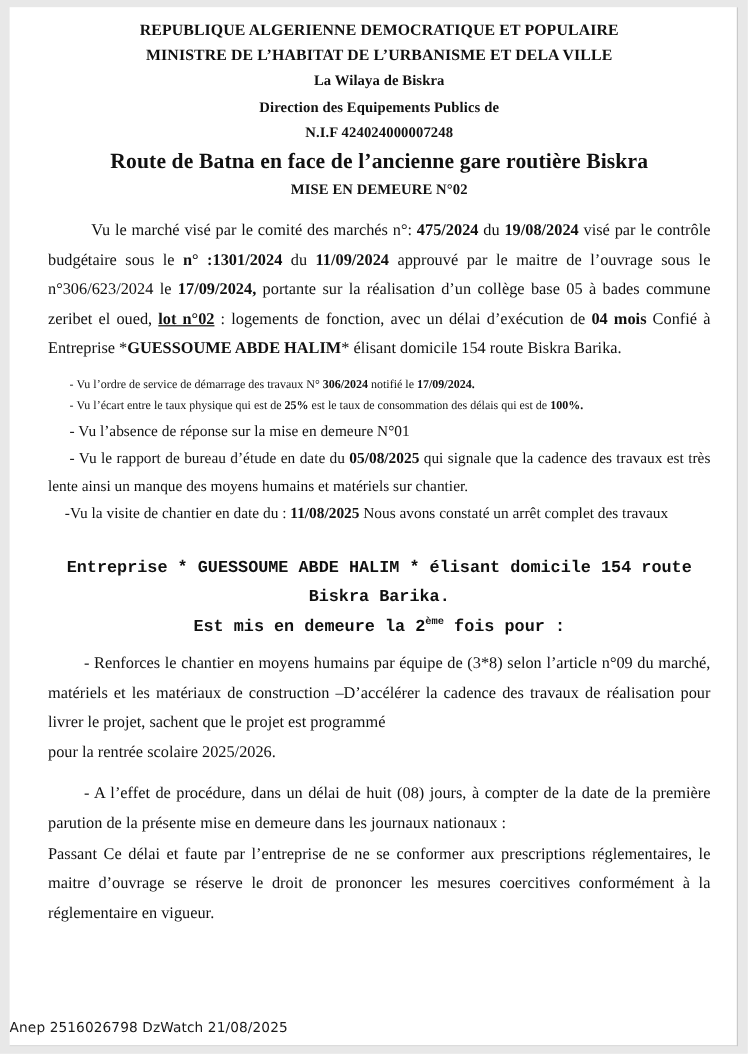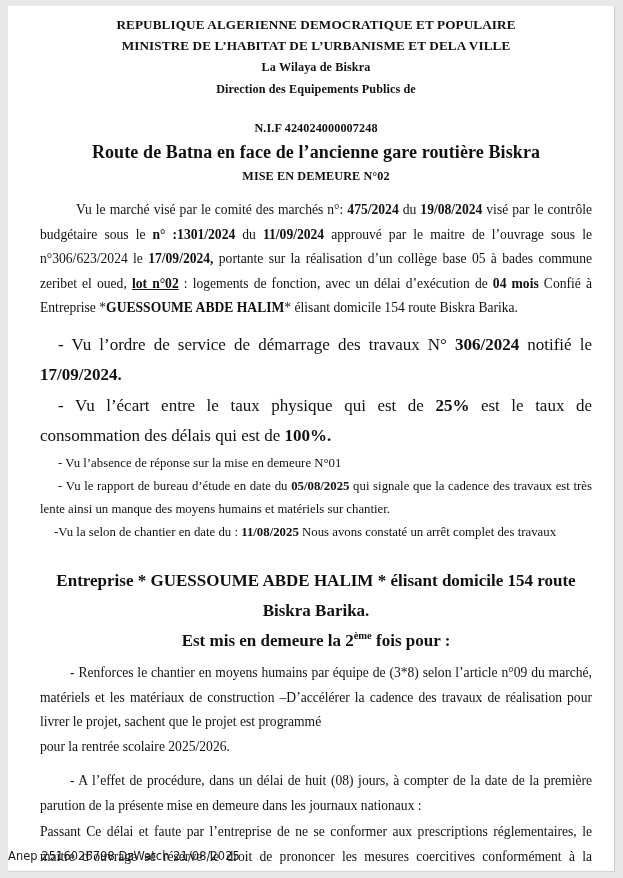--- a/index.html
+++ b/index.html
@@ -40,55 +40,56 @@
   .hdr-line {
     display: block;
     text-align: center;
     font-weight: bold;
     letter-spacing: 0.1px;
   }
   .hdr-1 { font-size: 13.2px; margin-top: 6px; }
   .hdr-2 { font-size: 13.2px; margin-top: 8px; }
   .hdr-3 { font-size: 12.2px; margin-top: 9px; }
   .hdr-4 { font-size: 12.2px; margin-top: 9px; }
-  .hdr-5 { font-size: 12.2px; margin-top: 27px; }
+  .hdr-5 { font-size: 12.2px; margin-top: 9px; }
   .hdr-6 { font-size: 18px; margin-top: 9px; }
   .hdr-7 { font-size: 12.2px; margin-top: 9px; }
 
   
   .para {
     font-size: 13.6px;
     line-height: 1.80;
     text-align: justify;
     text-justify: inter-word;
     margin: 0;
   }
   .para-first {
     margin-top: 16px;
     text-indent: 36px;
   }
   .vu-list {
     margin-top: 9px;
   }
   .vu-item {
-    font-size: 17px;
+    font-size: 10px;
     line-height: 1.80;
     text-align: justify;
     text-justify: inter-word;
     margin: 0;
     text-indent: 18px;
   }
   .vu-item.tight { text-indent: 14px; }
   .vu-item.small { font-size: 12.8px; }
 
   .center-bold {
     text-align: center;
     font-weight: bold;
-    font-size: 17px;
+    font-size: 14px;
     line-height: 1.75;
+    font-family: Liberation Mono, monospace;
   }
   .center-bold.first { margin-top: 22px; }
 
   .smallcaps {
     font-variant: small-caps;
     font-weight: bold;
   }
   .u-bold { font-weight: bold; text-decoration: underline; }
   b, .b { font-weight: bold; }
   sup { font-size: 0.62em; vertical-align: super; font-weight: bold; }
@@ -135,21 +136,21 @@
     <div class="vu-list">
 
       <p class="vu-item"><span>- Vu l’ordre de service de démarrage des travaux N° </span><b>306/2024</b><span> notifié le </span><b>17/09/2024.</b></p>
 
       <p class="vu-item"><span>- Vu l’écart entre le taux physique qui est de </span><b>25%</b><span> est le taux de consommation des délais qui est de </span><b>100%.</b></p>
 
       <p class="vu-item small"><span>- Vu l’absence de réponse sur la mise en demeure N°01</span></p>
 
       <p class="vu-item small"><span>- Vu le rapport de bureau d’étude en date du </span><b>05/08/2025</b><span> qui signale que la cadence des travaux est très lente ainsi un manque des moyens humains et matériels sur chantier.</span></p>
 
-      <p class="vu-item small tight"><span>-Vu la selon de chantier en date du : </span><b>11/08/2025</b><span> Nous avons constaté un arrêt complet des travaux</span></p>
+      <p class="vu-item small tight"><span>-Vu la visite de chantier en date du : </span><b>11/08/2025</b><span> Nous avons constaté un arrêt complet des travaux</span></p>
     </div>
 
     <div class="center-bold first"><span>Entreprise * </span><span class="smallcaps">GUESSOUME ABDE HALIM</span><span> * élisant domicile 154 route Biskra Barika.</span></div>
 
     <div class="center-bold"><span>Est mis en demeure la 2</span><sup>ème</sup><span> fois pour :</span></div>
 
     <p class="para para-indent" style="margin-top:6px;">- Renforces le chantier en moyens humains par équipe de (3*8) selon l’article n°09 du marché, matériels et les matériaux de construction –D’accélérer la cadence des travaux de réalisation pour livrer le projet, sachent que le projet est programmé</p>
 
     <p class="flushline">pour la rentrée scolaire 2025/2026.</p>
 

